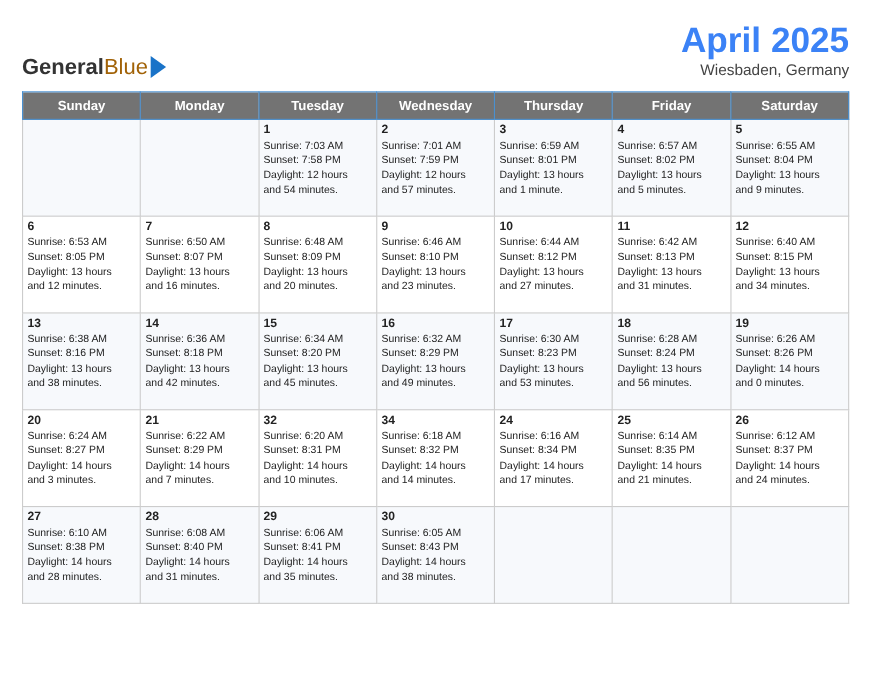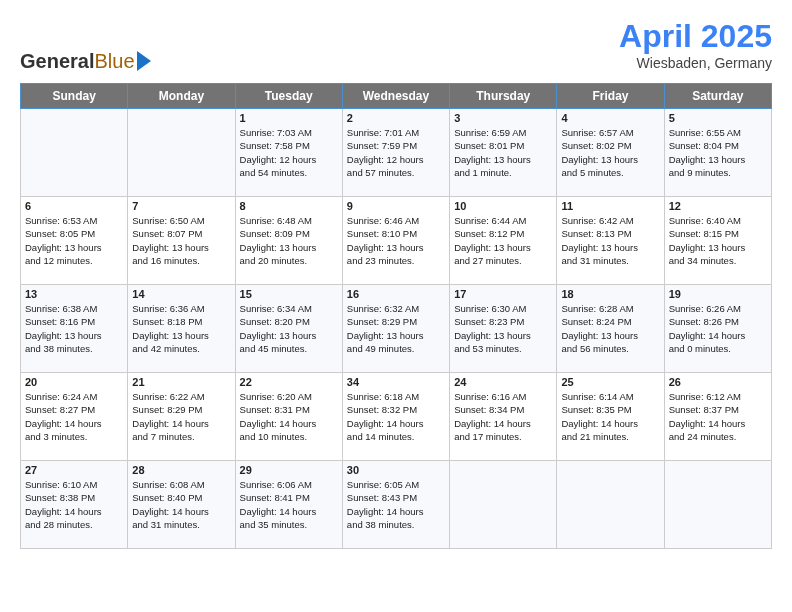--- a/index.html
+++ b/index.html
@@ -283,21 +283,21 @@
 and 3 minutes.</div>
           </td>
           <td>
             <span class="day-number">21</span>
             <div class="day-info" style="white-space: pre-line;">Sunrise: 6:22 AM
 Sunset: 8:29 PM
 Daylight: 14 hours
 and 7 minutes.</div>
           </td>
           <td>
-            <span class="day-number">22</span>
+            <span class="day-number">32</span>
             <div class="day-info" style="white-space: pre-line;">Sunrise: 6:20 AM
 Sunset: 8:31 PM
 Daylight: 14 hours
 and 10 minutes.</div>
           </td>
           <td>
             <span class="day-number">34</span>
             <div class="day-info" style="white-space: pre-line;">Sunrise: 6:18 AM
 Sunset: 8:32 PM
 Daylight: 14 hours

